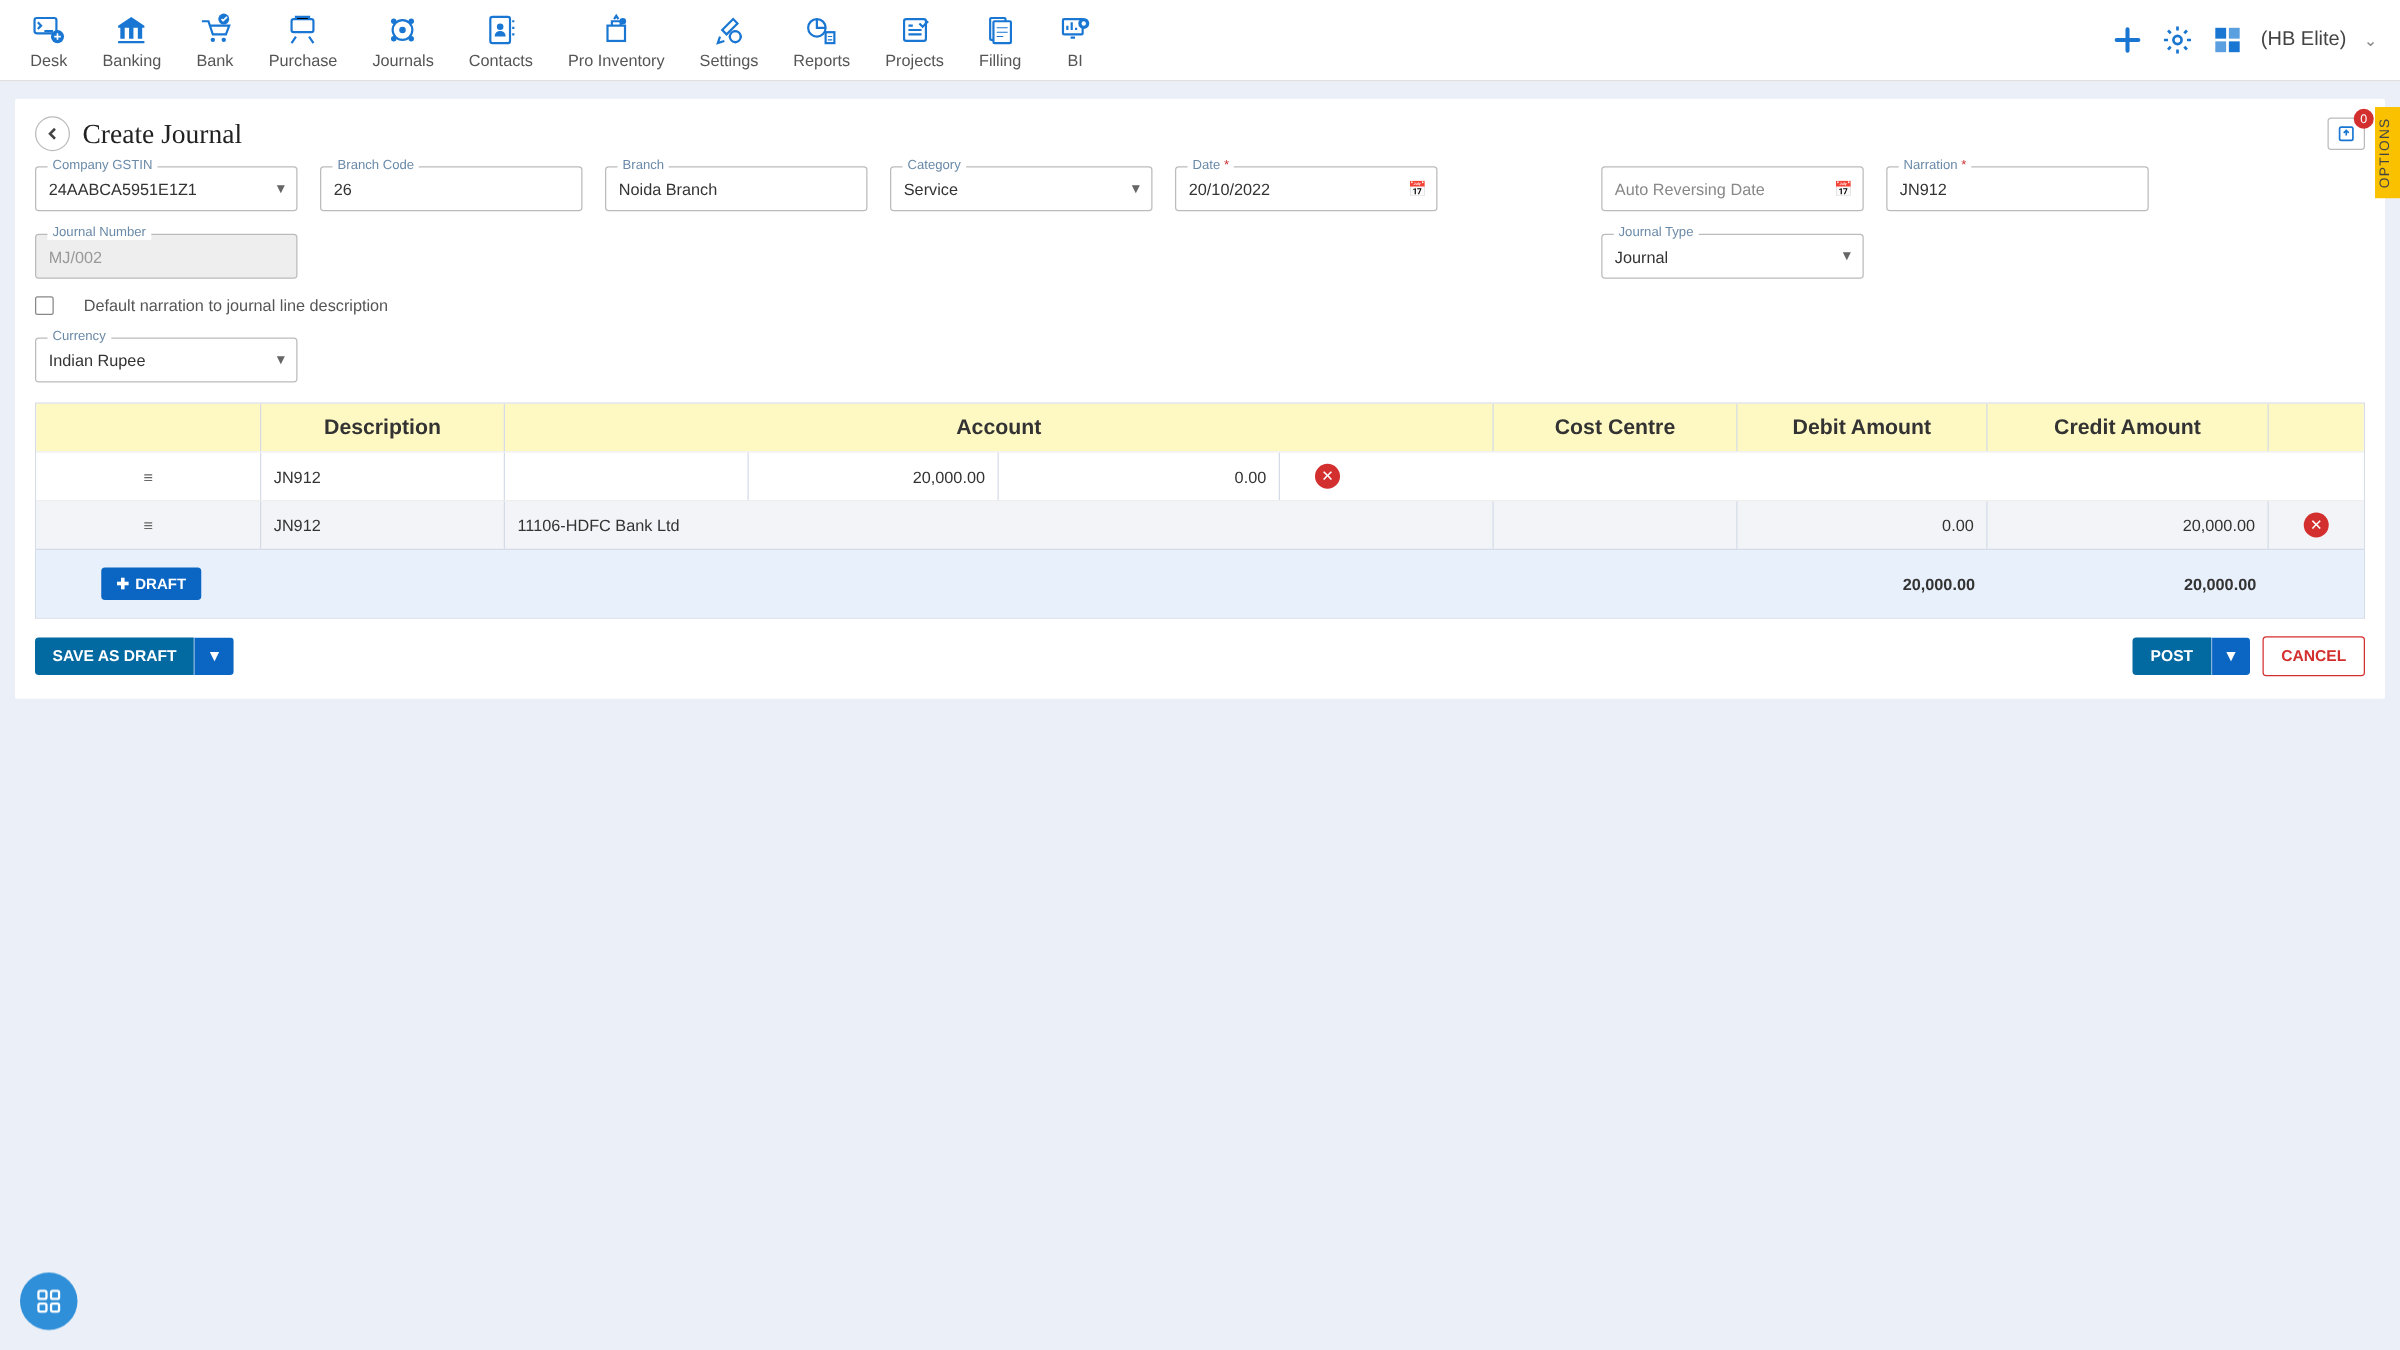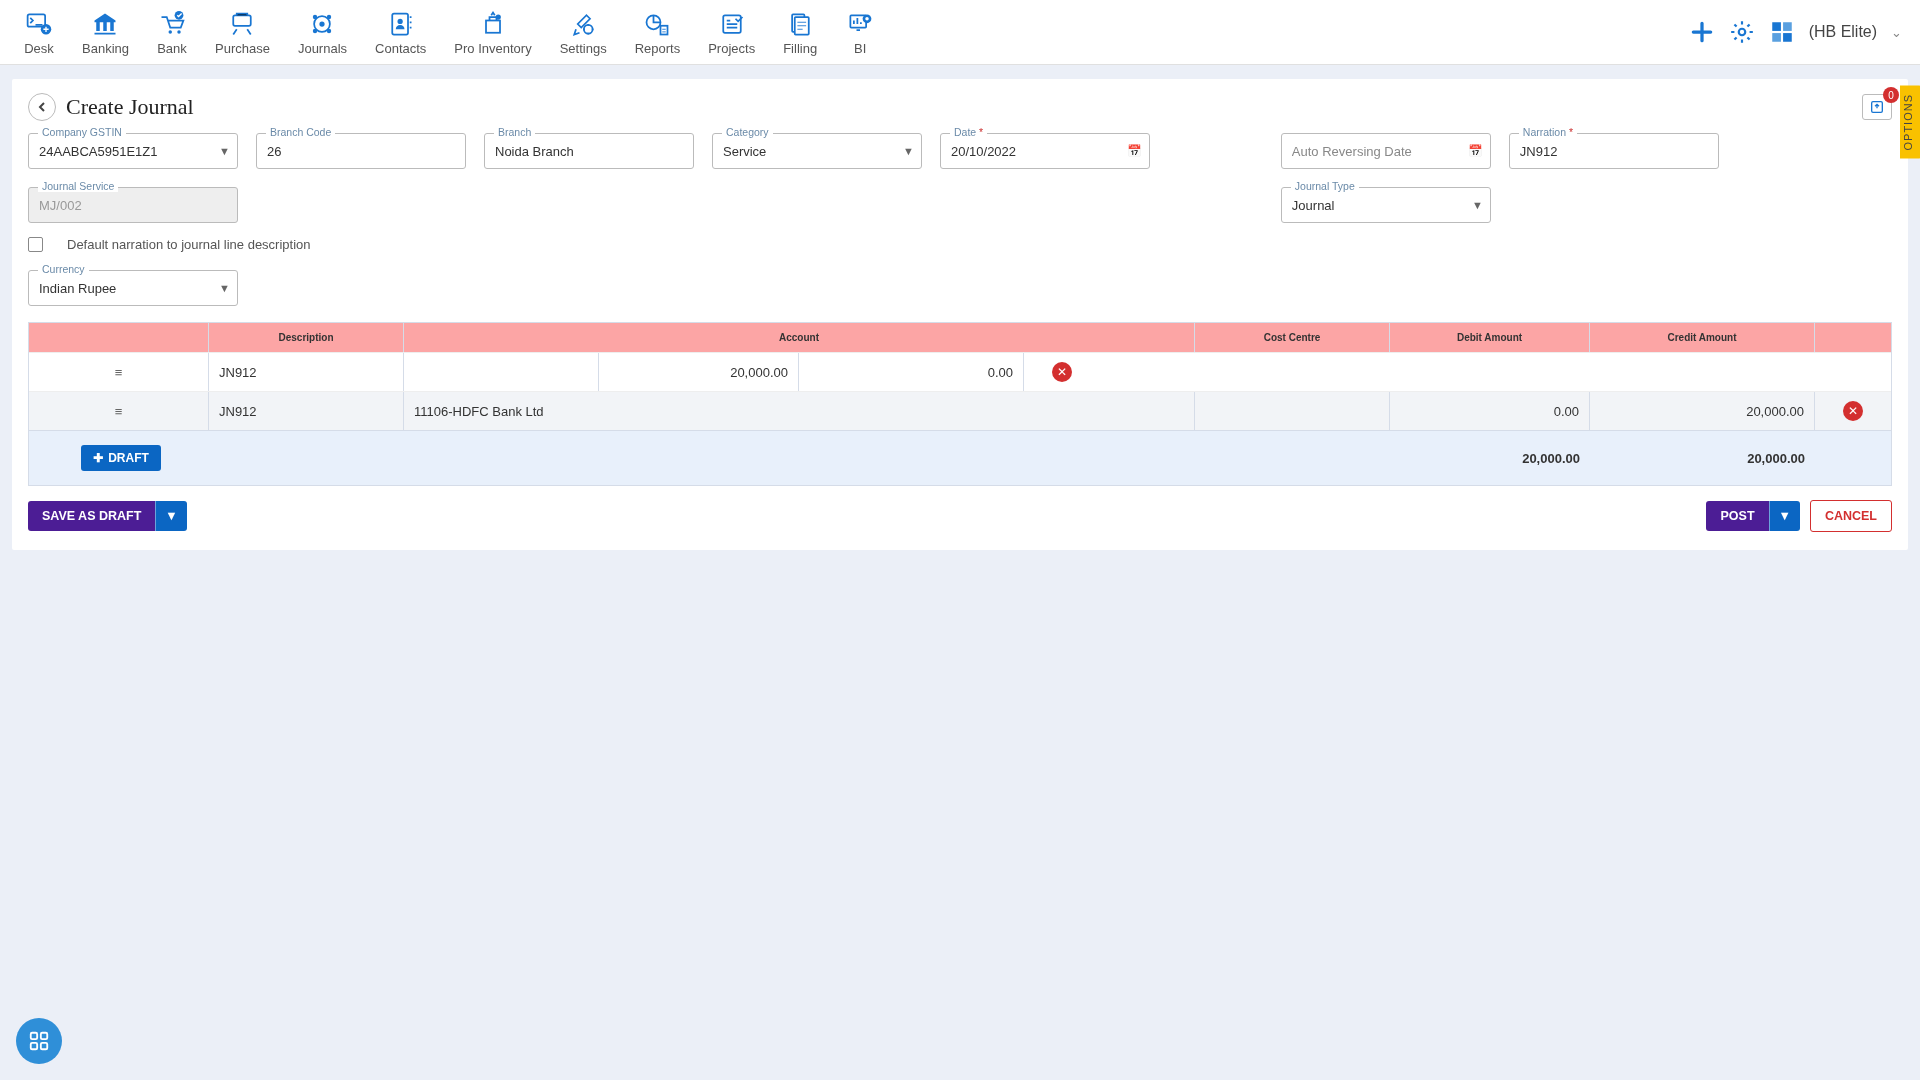--- a/index.html
+++ b/index.html
@@ -38,21 +38,21 @@
 .field-input::placeholder { color:#888; }
 .field-input[readonly] { background:#eee; color:#999; }
 .field-suffix { position:absolute; right:8px; top:50%; transform:translateY(-50%); color:#666; pointer-events:none; font-size:12px; }
 .field .caret { font-size:11px; }
 
 .chk-row { margin-top: 14px; display:flex; align-items:center; gap:24px; color:#555; font-size:13px; }
 .chk-box { width:15px; height:15px; border:1.5px solid #888; border-radius:2px; cursor:pointer; }
 
 
 .jtable { margin-top: 16px; border:1px solid #d5dce8; }
-.thead { display:flex; background:#fca5a5; font-weight:600; color:#333; font-size:10px; }
+.thead { display:flex; background:#fef9c3; font-weight:600; color:#333; font-size:17px; }
 .th, .td { padding: 9px 10px; border-right:1px solid #d5dce8; display:flex; align-items:center; }
 .th:last-child, .td:last-child { border-right:none; }
 .col-drag { width:180px; justify-content:center; }
 .col-desc { width:195px; }
 .col-acct { flex:1.15; }
 .col-cost { width:195px; }
 .col-deb  { width:200px; justify-content:flex-end; }
 .col-cred { width:225px; justify-content:flex-end; }
 .col-del  { width:76px; justify-content:center; }
 .thead .th { justify-content:center; }
@@ -63,21 +63,21 @@
 .drag-handle { color:#666; cursor:grab; }
 
 .tfoot { display:flex; background:#e8f0fb; border-top:1px solid #d5dce8; }
 .line-btn { background:#0b66c3; color:#fff; border:none; padding:6px 12px; border-radius:3px; font-size:12px; font-weight:600; cursor:pointer; margin:5px 0 5px 4px; display:flex; align-items:center; gap:5px; }
 .tfoot .td { font-weight:700; }
 
 
 .actions { display:flex; margin-top: 14px; align-items:center; }
 .btn-group { display:flex; }
 .btn { border:none; padding:8px 14px; font-size:12.5px; font-weight:700; cursor:pointer; }
-.btn-primary { background:#4c1d95; color:#fff; border-radius:3px 0 0 3px; }
+.btn-primary { background:#0369a1; color:#fff; border-radius:3px 0 0 3px; }
 .btn-split { background:#0b66c3; color:#fff; border-left:1px solid rgba(255,255,255,.4); border-radius:0 3px 3px 0; padding:8px 9px; }
 .btn-outline-danger { background:#fff; color:#d32f2f; border:1.5px solid #d32f2f; border-radius:3px; }
 .spacer { flex:1; }
 
 
 .fab { position:fixed; left:16px; bottom:16px; width:46px; height:46px; border-radius:50%; background:#2f8fd8; display:flex; align-items:center; justify-content:center; cursor:pointer; }
 .fab svg { width:22px; height:22px; }
 </style>
 </head>
 <body>
@@ -275,21 +275,21 @@
         <span class="field-label">Category</span>
         <input class="field-input" value="Service" style="">
         <span class="field-suffix caret">▼</span>
       </div>
       <div class="field">
         <span class="field-label req">Date</span>
         <input class="field-input" value="20/10/2022" style="">
         <span class="field-suffix">📅</span>
       </div>
       <div class="field">
-        <span class="field-label">Journal Service</span>
+        <span class="field-label">Journal Number</span>
         <input class="field-input" readonly="" value="MJ/002" style="">
       </div>
     </div>
 
     <div class="form-row">
       <div class="field">
         <input class="field-input" placeholder="Auto Reversing Date" style="">
         <span class="field-suffix">📅</span>
       </div>
       <div class="field">

